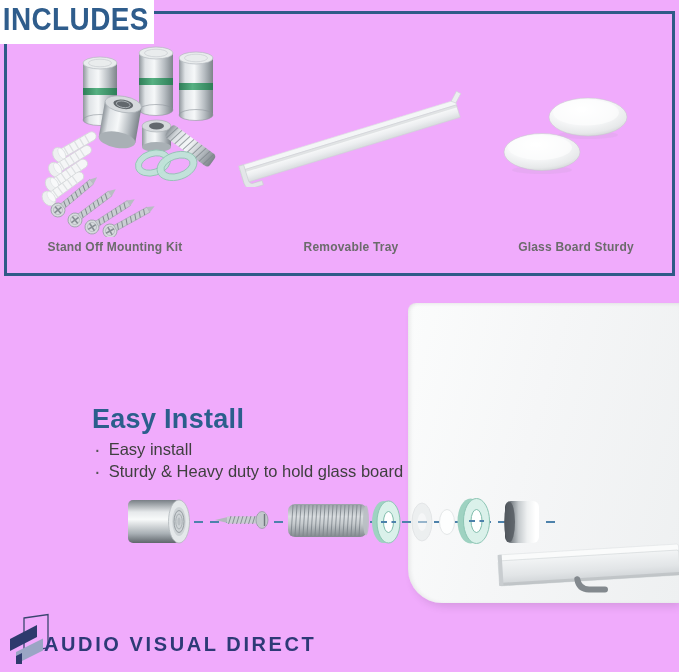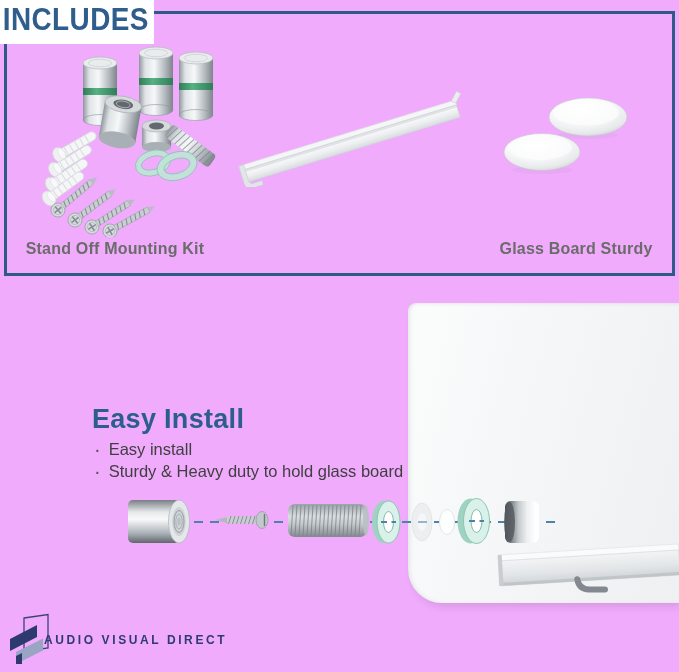--- a/index.html
+++ b/index.html
@@ -19,21 +19,21 @@
     display:inline-block;margin:0;padding:0 0 0 3px;
     font-size:31px;line-height:40px;font-weight:bold;color:#2f5d8c;
     transform:scaleX(0.9);transform-origin:0 50%;white-space:nowrap;letter-spacing:0.5px;
   }
   .inc-img{position:absolute;z-index:2;}
   .img-kit{left:20px;top:42px;}
   .img-tray{left:232px;top:82px;}
   .img-magnets{left:490px;top:90px;}
   .inc-caption{
     position:absolute;top:240px;transform:translateX(-50%);
-    font-size:16px;font-weight:600;color:#6b6b6b;white-space:nowrap;z-index:3;letter-spacing:0.2px;
+    font-size:12px;font-weight:600;color:#6b6b6b;white-space:nowrap;z-index:3;letter-spacing:0.2px;
   }
   .cap-kit{left:115px;}
   .cap-tray{left:351px;}
   .cap-magnets{left:576px;}
   
   .glass-board{
     position:absolute;left:408px;top:303px;width:271px;height:300px;z-index:1;
     background:linear-gradient(105deg,#fbfcfc 0%,#f5f6f7 45%,#eef0f1 100%);
     border-radius:8px 0 0 34px;
     box-shadow:inset 3px 0 4px -1px rgba(0,0,0,0.08),
@@ -47,21 +47,21 @@
     font-size:27px;font-weight:bold;color:#2b5e8c;letter-spacing:0.3px;
   }
   .install-bullets{position:absolute;left:94px;top:438px;z-index:4;}
   .bullet-row{display:flex;align-items:flex-start;line-height:22px;}
   .bullet-dot{font-size:20px;color:#555555;margin-right:8px;line-height:22px;}
   .bullet-text{font-size:16.5px;color:#3f3f3f;white-space:nowrap;}
   
   .logo-mark{position:absolute;left:10px;top:612px;z-index:4;}
   .logo-text{
     position:absolute;left:44px;top:633px;z-index:4;
-    font-size:12px;font-weight:bold;letter-spacing:2.6px;color:#2d3a76;white-space:nowrap;
+    font-size:20px;font-weight:bold;letter-spacing:2.6px;color:#2d3a76;white-space:nowrap;
   }
 </style>
 </head>
 <body>
 
 <div class="canvas">
 
   <div class="inc-frame"></div>
   <div class="inc-title-box">
     <h1 class="inc-title">INCLUDES</h1>
@@ -169,20 +169,21 @@
     </defs>
     <ellipse cx="98" cy="45" rx="30" ry="4" fill="#9aa0a4" opacity="0.10"></ellipse>
     <ellipse cx="98" cy="27" rx="39" ry="19" fill="url(#gMag)" stroke="#c5c9cb" stroke-width="0.5"></ellipse>
     <ellipse cx="96" cy="22.5" rx="33" ry="13" fill="#ffffff" opacity="0.55"></ellipse>
     <ellipse cx="52" cy="80" rx="30" ry="4" fill="#9aa0a4" opacity="0.10"></ellipse>
     <ellipse cx="52" cy="62" rx="38" ry="18.5" fill="url(#gMag)" stroke="#c5c9cb" stroke-width="0.5"></ellipse>
     <ellipse cx="50" cy="57.5" rx="32" ry="12.5" fill="#ffffff" opacity="0.55"></ellipse>
   </svg>
 
   <div class="inc-caption cap-kit">Stand Off Mounting Kit</div>
+  <div class="inc-caption cap-tray">Removable Tray</div>
   <div class="inc-caption cap-magnets">Glass Board Sturdy</div>
 
   <div class="glass-board"></div>
 
   <svg class="board-tray-svg" width="191" height="70" viewBox="0 0 191 70">
     <defs>
       <linearGradient id="gTray2" x1="0" y1="0" x2="0" y2="1">
         <stop offset="0" stop-color="#f2f4f5"></stop>
           <stop offset="0.6" stop-color="#e2e5e7"></stop>
         <stop offset="1" stop-color="#cfd3d6"></stop>

